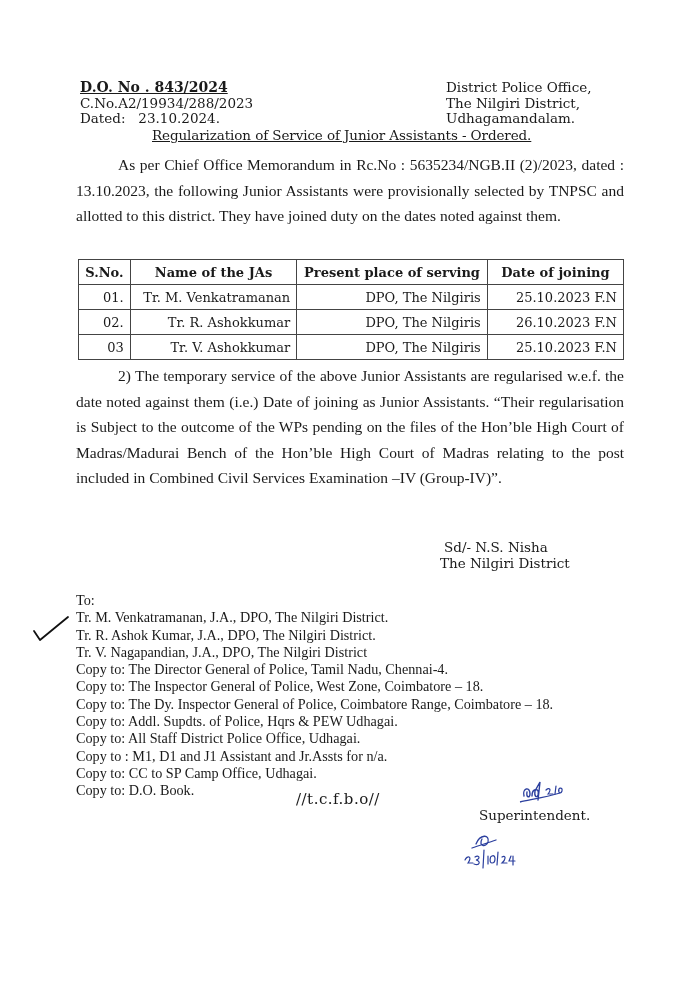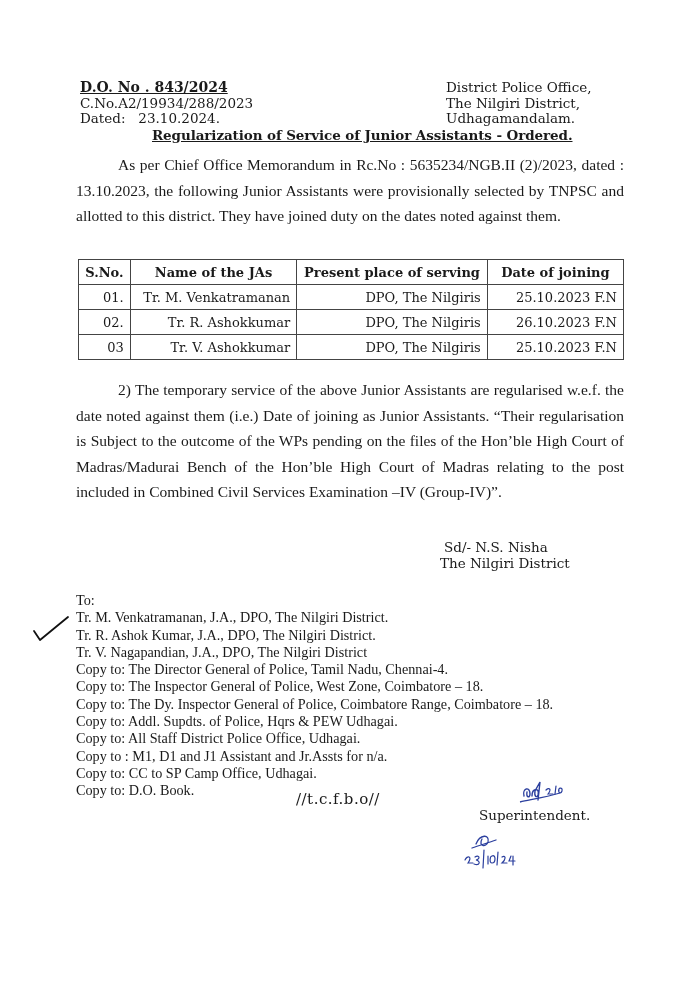--- a/index.html
+++ b/index.html
@@ -29,37 +29,37 @@
       font-size: 14px;
     }
     .hdr-right {
       left: 446px; top: 80px;
       font-size: 13.5px;
       line-height: 15.5px;
     }
     .subject {
       left: 152px; top: 127px;
       font-size: 13.5px;
-      font-weight: bold;
+      font-weight: normal;
       text-decoration: underline;
       letter-spacing: -0.1px;
     }
 
     
     .para {
       left: 76px;
       width: 548px;
       font-family: "Liberation Serif", "DejaVu Serif", serif;
       font-size: 15.5px;
       line-height: 25.6px;
       text-align: justify;
       text-indent: 42px;
     }
     .para1 { top: 152px; }
-    .para2 { top: 377px; }
+    .para2 { top: 363px; }
 
     
     .ja-table {
       left: 78px; top: 259px;
       width: 546px;
       border-collapse: collapse;
       font-family: "DejaVu Serif", serif;
       font-size: 13px;
       padding-left: 8px;
     }

